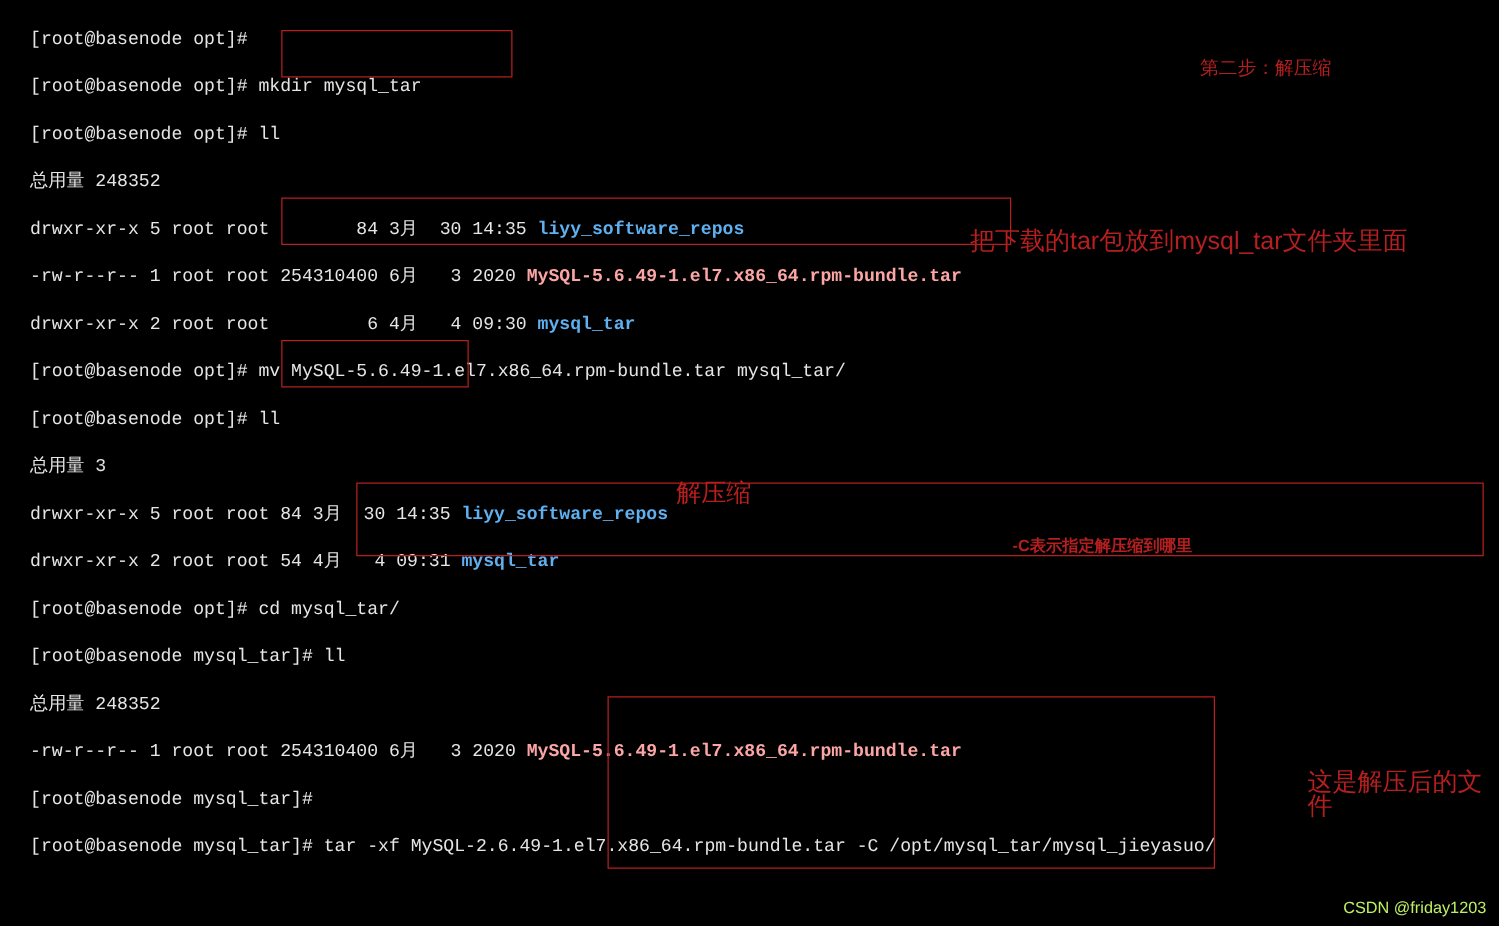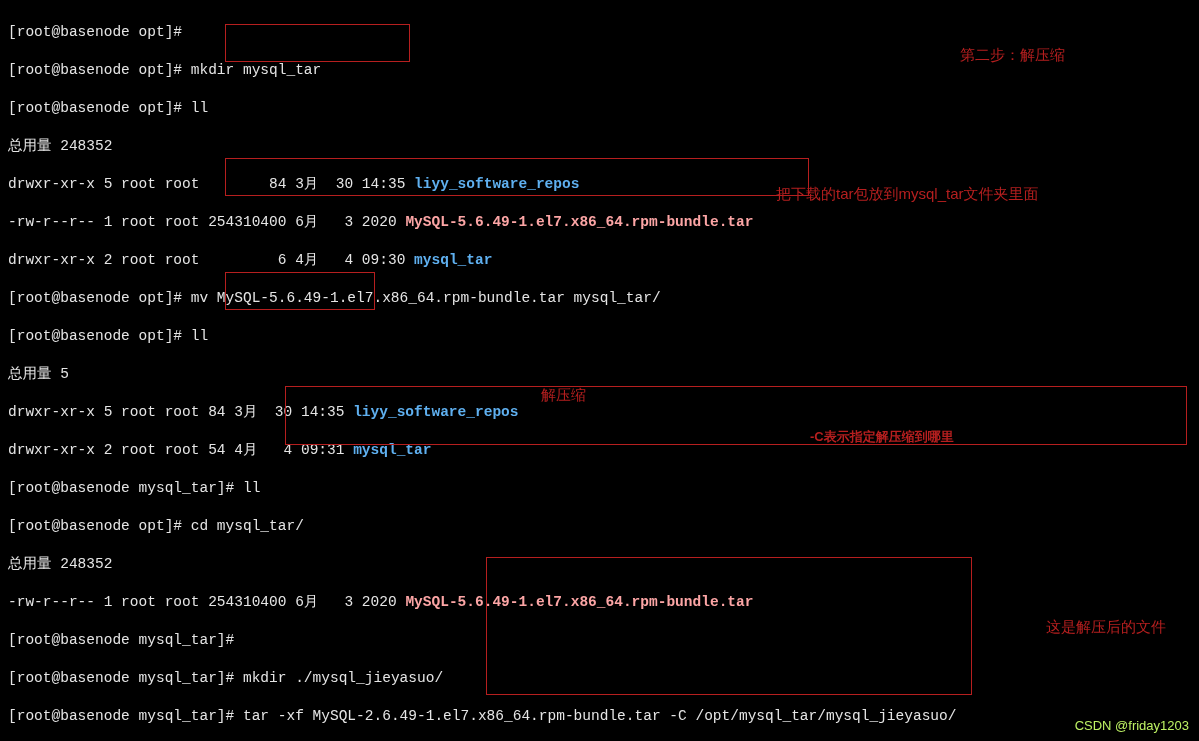--- a/index.html
+++ b/index.html
@@ -17,34 +17,35 @@
       width: 1199px;
       height: 741px;
       overflow: hidden;
       position: relative;
     }
     .term {
       white-space: pre;
     }
     .line {
       display: block;
+      margin-left: 16px;
     }
     .blue { color: #5fb0f0; font-weight: bold; }
     .red { color: #fca5a5; font-weight: bold; font-family: Liberation Mono, monospace; }
     .white { color: #e5e5e5; }
     .box {
       position: absolute;
       border: 1.5px solid #b61f1f;
       pointer-events: none;
     }
     .anno {
       position: absolute;
       color: #b61f1f;
       font-family: "Microsoft YaHei", sans-serif;
-      font-size: 15px;
+      font-size: 20px;
       pointer-events: none;
     }
     .watermark {
       position: absolute;
       bottom: 6px;
       right: 10px;
       color: #bef264;
       font-family: sans-serif;
       font-size: 13px;
     }
@@ -55,29 +56,28 @@
 <div class="term">
 <div class="line"><span class="white">[root@basenode opt]# </span></div>
 <div class="line"><span class="white">[root@basenode opt]# </span><span class="white">mkdir mysql_tar</span></div>
 <div class="line"><span class="white">[root@basenode opt]# </span><span class="white">ll</span></div>
 <div class="line"><span class="white">总用量 248352</span></div>
 <div class="line"><span class="white">drwxr-xr-x 5 root root        84 3月  30 14:35 </span><span class="blue">liyy_software_repos</span></div>
 <div class="line"><span class="white">-rw-r--r-- 1 root root 254310400 6月   3 2020 </span><span class="red">MySQL-5.6.49-1.el7.x86_64.rpm-bundle.tar</span></div>
 <div class="line"><span class="white">drwxr-xr-x 2 root root         6 4月   4 09:30 </span><span class="blue">mysql_tar</span></div>
 <div class="line"><span class="white">[root@basenode opt]# </span><span class="white">mv MySQL-5.6.49-1.el7.x86_64.rpm-bundle.tar mysql_tar/</span></div>
 <div class="line"><span class="white">[root@basenode opt]# </span><span class="white">ll</span></div>
-<div class="line"><span class="white">总用量 5</span></div>
+<div class="line"><span class="white">总用量 3</span></div>
 <div class="line"><span class="white">drwxr-xr-x 5 root root 84 3月  30 14:35 </span><span class="blue">liyy_software_repos</span></div>
 <div class="line"><span class="white">drwxr-xr-x 2 root root 54 4月   4 09:31 </span><span class="blue">mysql_tar</span></div>
+<div class="line"><span class="white">[root@basenode opt]# </span><span class="white">cd mysql_tar/</span></div>
 <div class="line"><span class="white">[root@basenode mysql_tar]# </span><span class="white">ll</span></div>
-<div class="line"><span class="white">[root@basenode opt]# </span><span class="white">cd mysql_tar/</span></div>
 <div class="line"><span class="white">总用量 248352</span></div>
 <div class="line"><span class="white">-rw-r--r-- 1 root root 254310400 6月   3 2020 </span><span class="red">MySQL-5.6.49-1.el7.x86_64.rpm-bundle.tar</span></div>
 <div class="line"><span class="white">[root@basenode mysql_tar]# </span></div>
-<div class="line"><span class="white">[root@basenode mysql_tar]# </span><span class="white">mkdir ./mysql_jieyasuo/</span></div>
 <div class="line"><span class="white">[root@basenode mysql_tar]# </span><span class="white">tar -xf MySQL-2.6.49-1.el7.x86_64.rpm-bundle.tar -C /opt/mysql_tar/mysql_jieyasuo/</span></div>
 
 
 
 
 
 
 
 
 

